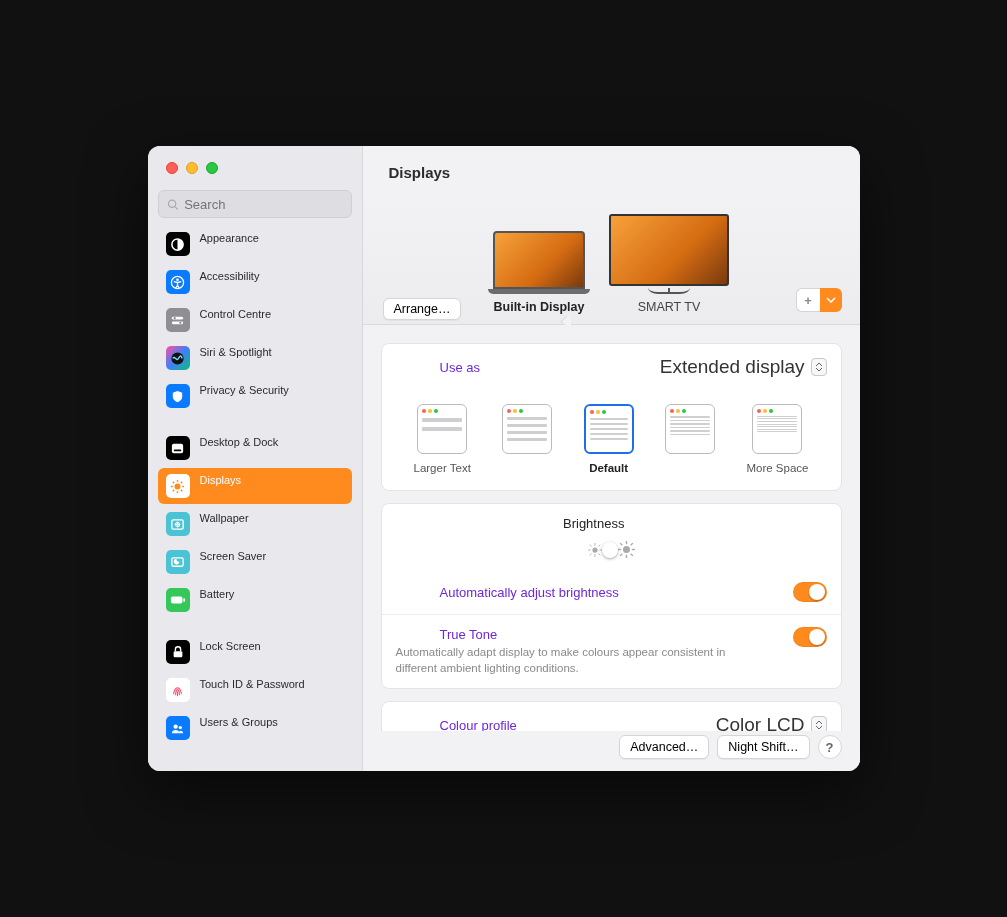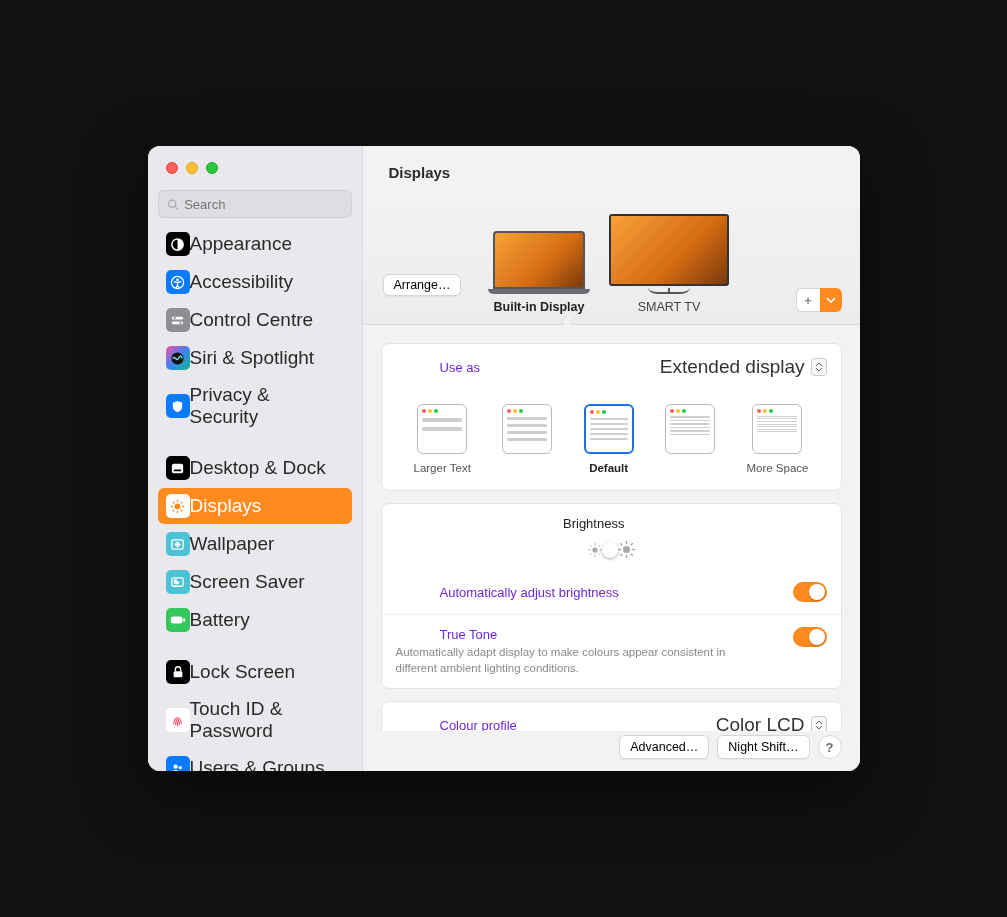--- a/index.html
+++ b/index.html
@@ -59,27 +59,27 @@
     font-size: 13px; width:100%; color:#555;
   }
   .search-icon { width:13px; height:13px; opacity:0.5; }
   .sidebar-list {
     flex:1;
     overflow-y: auto;
     padding: 0 10px 10px 10px;
   }
   .sidebar-list::-webkit-scrollbar{width:0}
   .side-item {
-    display:flex; align-items:center; 
+    display:flex; gap:10px;
     padding: 6px 8px;
     border-radius: 6px;
     margin-bottom: 2px;
     cursor: default;
     color:#2a2a2a;
-    font-size: 19px;
+    font-size: 11px;
   }
   .side-item.selected {
     background: #ff8b1f;
     color: #fff;
   }
   .side-spacer { height: 14px; }
   .side-icon {
     width: 24px; height: 24px; border-radius: 5px;
     display:flex; align-items:center; justify-content:center;
     flex-shrink:0;
@@ -121,21 +121,21 @@
     background:#fff;
     border:1px solid #d5d5d8;
     border-radius:6px;
     padding: 3px 10px;
     font-size:12.5px;
     box-shadow: 0 1px 1px rgba(0,0,0,0.05);
     display:inline-flex;
     align-items:center;
     gap:4px;
   }
-  .arrange-btn { position:absolute; left:20px; bottom:28px; }
+  .arrange-btn { position:absolute; left:20px; bottom:4px; }
   .add-display {
     position:absolute; right:18px; bottom:12px;
     display:flex; gap:0;
   }
   .add-plus {
     background:#fff; border:1px solid #d5d5d8; border-right:none;
     width:24px; height:24px; border-radius:6px 0 0 6px;
     display:flex;align-items:center;justify-content:center;
     color:#888;font-weight:600;
   }

